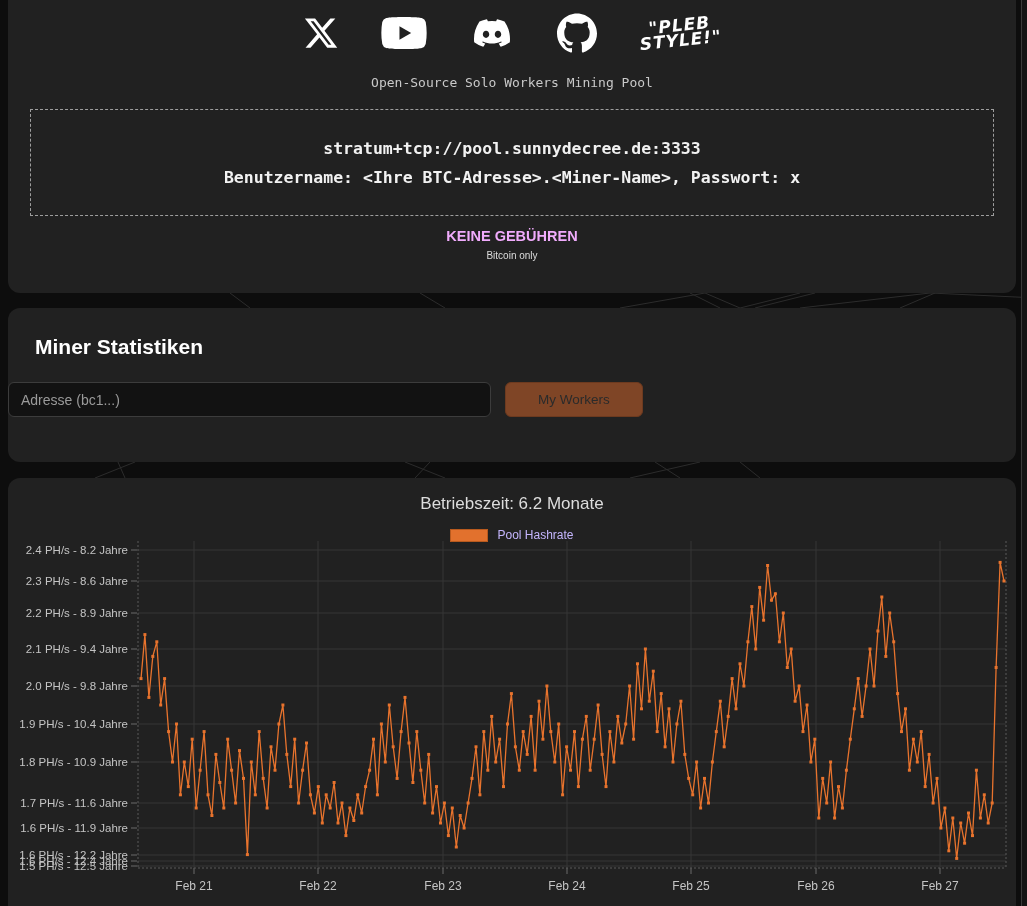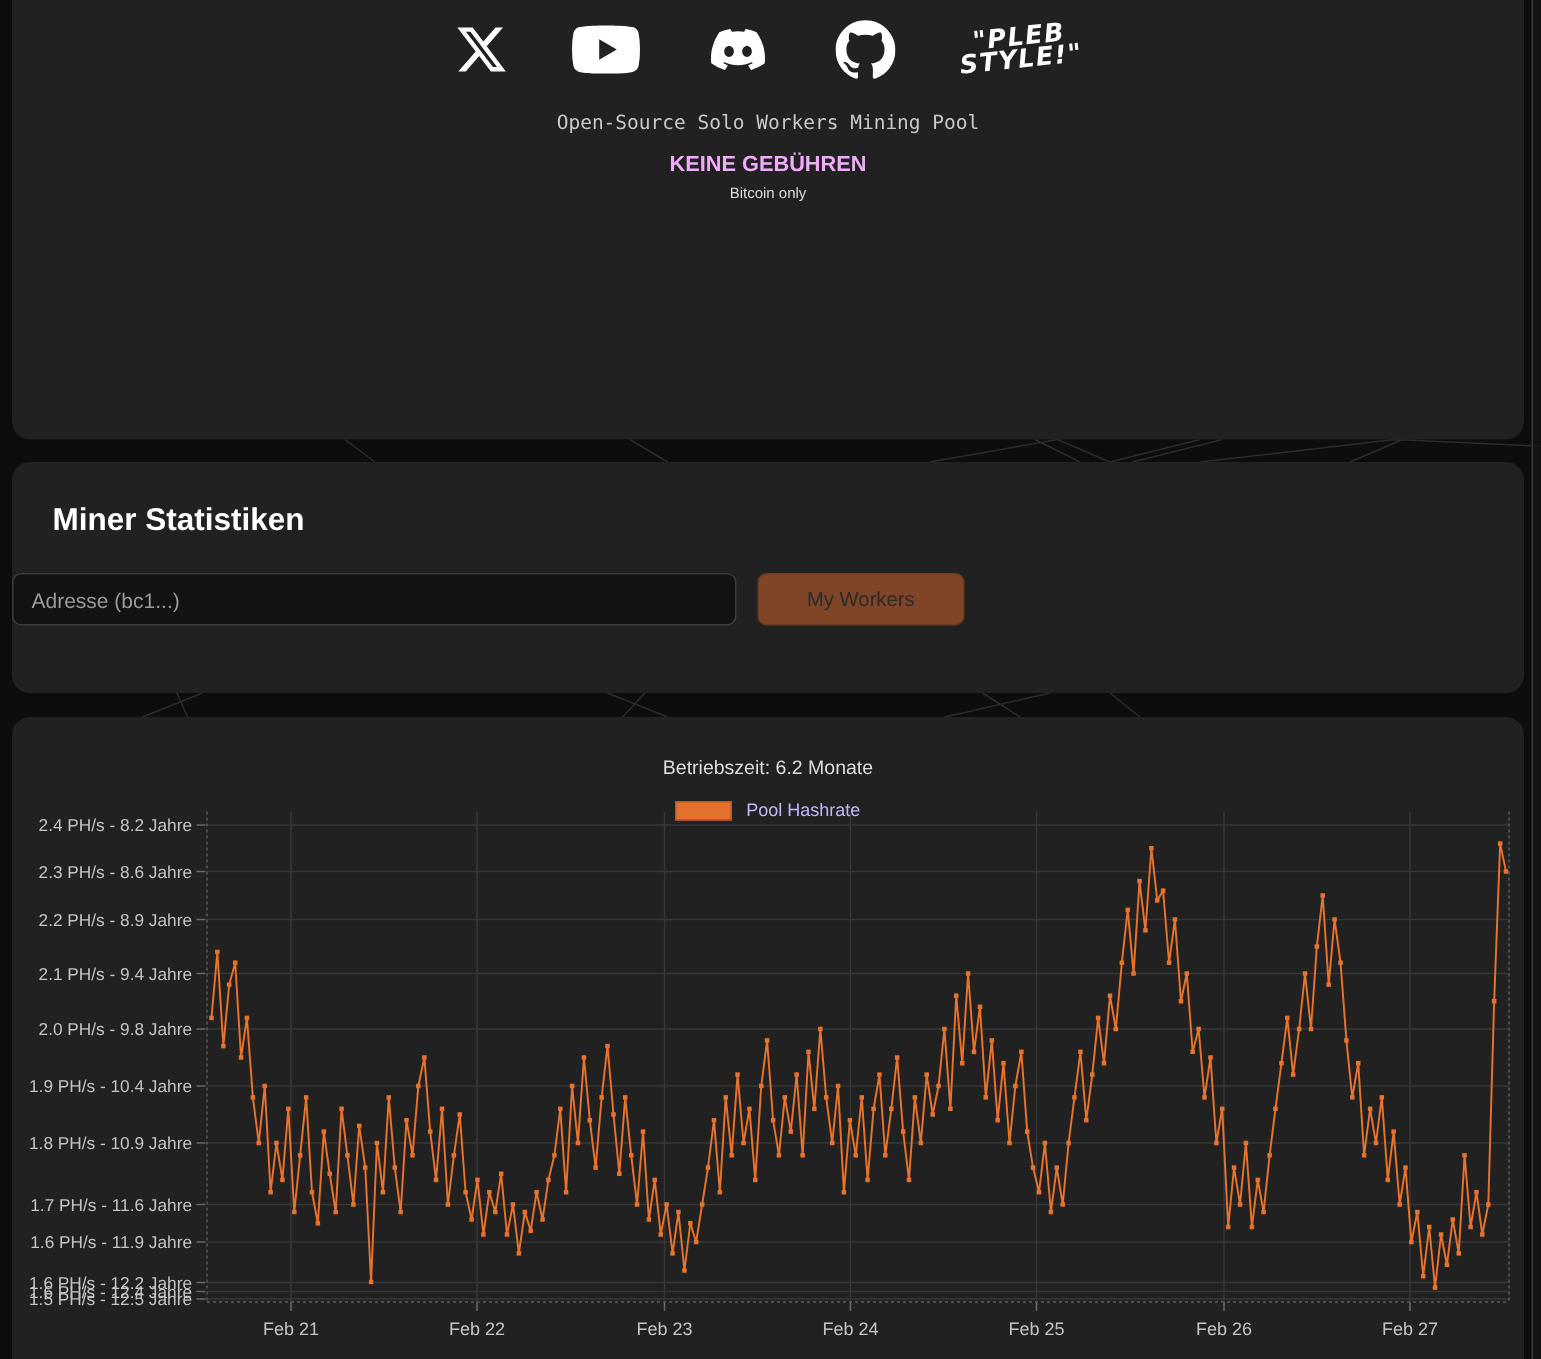--- a/index.html
+++ b/index.html
@@ -45,21 +45,21 @@
   }
   .addr-input::placeholder { color: #9a9a9a; }
   .workers-btn {
     height: 35px; margin-left: 14px; padding: 0 32px; min-width: 104px;
     background: #7f4526; border: 1px solid #6d3a1f; border-radius: 6px;
     color: #2b2b2b; font-size: 13.5px; cursor: pointer;
     font-family: "Liberation Sans", sans-serif;
   }
 
   
-  .chart-title { text-align: center; font-size: 13px; color: #dddddd; padding-top: 26px; position: relative; z-index: 2; }
+  .chart-title { text-align: center; font-size: 17px; color: #dddddd; padding-top: 16px; position: relative; z-index: 2; }
   .legend-row { display: flex; justify-content: center; align-items: center; margin-top: 14px; position: relative; z-index: 2; }
   .legend-swatch { width: 38px; height: 13px; background: #e2712d; border: 1px solid #b85a1e; display: inline-block; }
   .legend-label { font-size: 12px; color: #c4b5fd; margin-left: 9px; }
   .chart-svg { position: absolute; left: 0; top: 0; width: 1006px; height: 428px; z-index: 1; }
 
   
   .scrollbar { position: absolute; right: 0; top: 0; width: 6px; height: 906px;
     background: #141414; border-left: 1px solid #3a3a3a; z-index: 3; }
 </style>
 </head>
@@ -95,20 +95,24 @@
         <svg width="40" height="40" viewBox="0 0 24 24" fill="#fff">
             <path d="M12 .297c-6.63 0-12 5.373-12 12 0 5.303 3.438 9.8 8.205 11.385.6.113.82-.258.82-.577 0-.285-.01-1.04-.015-2.04-3.338.724-4.042-1.61-4.042-1.61C4.422 18.07 3.633 17.7 3.633 17.7c-1.087-.744.084-.729.084-.729 1.205.084 1.838 1.236 1.838 1.236 1.07 1.835 2.809 1.305 3.495.998.108-.776.417-1.305.76-1.605-2.665-.3-5.466-1.332-5.466-5.93 0-1.31.465-2.38 1.235-3.22-.135-.303-.54-1.523.105-3.176 0 0 1.005-.322 3.3 1.23.96-.267 1.98-.399 3-.405 1.02.006 2.04.138 3 .405 2.28-1.552 3.285-1.23 3.285-1.23.645 1.653.24 2.873.12 3.176.765.84 1.23 1.91 1.23 3.22 0 4.61-2.805 5.625-5.475 5.92.42.36.81 1.096.81 2.22 0 1.606-.015 2.896-.015 3.286 0 .315.21.69.825.57C20.565 22.092 24 17.592 24 12.297c0-6.627-5.373-12-12-12"></path>
           </svg>
       </a>
       <a>
         <span class="logo-scribble">"PLEB
 STYLE!"</span>
       </a>
     </div>
     <div class="subtitle">Open-Source Solo Workers Mining Pool</div>
+    <div class="conn-box">
+      <div class="conn-line">stratum+tcp://pool.sunnydecree.de:3333</div>
+      <div class="conn-line">Benutzername: &lt;Ihre BTC-Adresse&gt;.&lt;Miner-Name&gt;, Passwort: x</div>
+    </div>
     <div class="fees">KEINE GEBÜHREN</div>
     <div class="note">Bitcoin only</div>
   </div>
 
   <div class="panel panel-stats">
     <div class="stats-title">Miner Statistiken</div>
     <div class="form-row">
       <input class="addr-input" type="text" placeholder="Adresse (bc1...)" style="">
       <button class="workers-btn">My Workers</button>
     </div>

